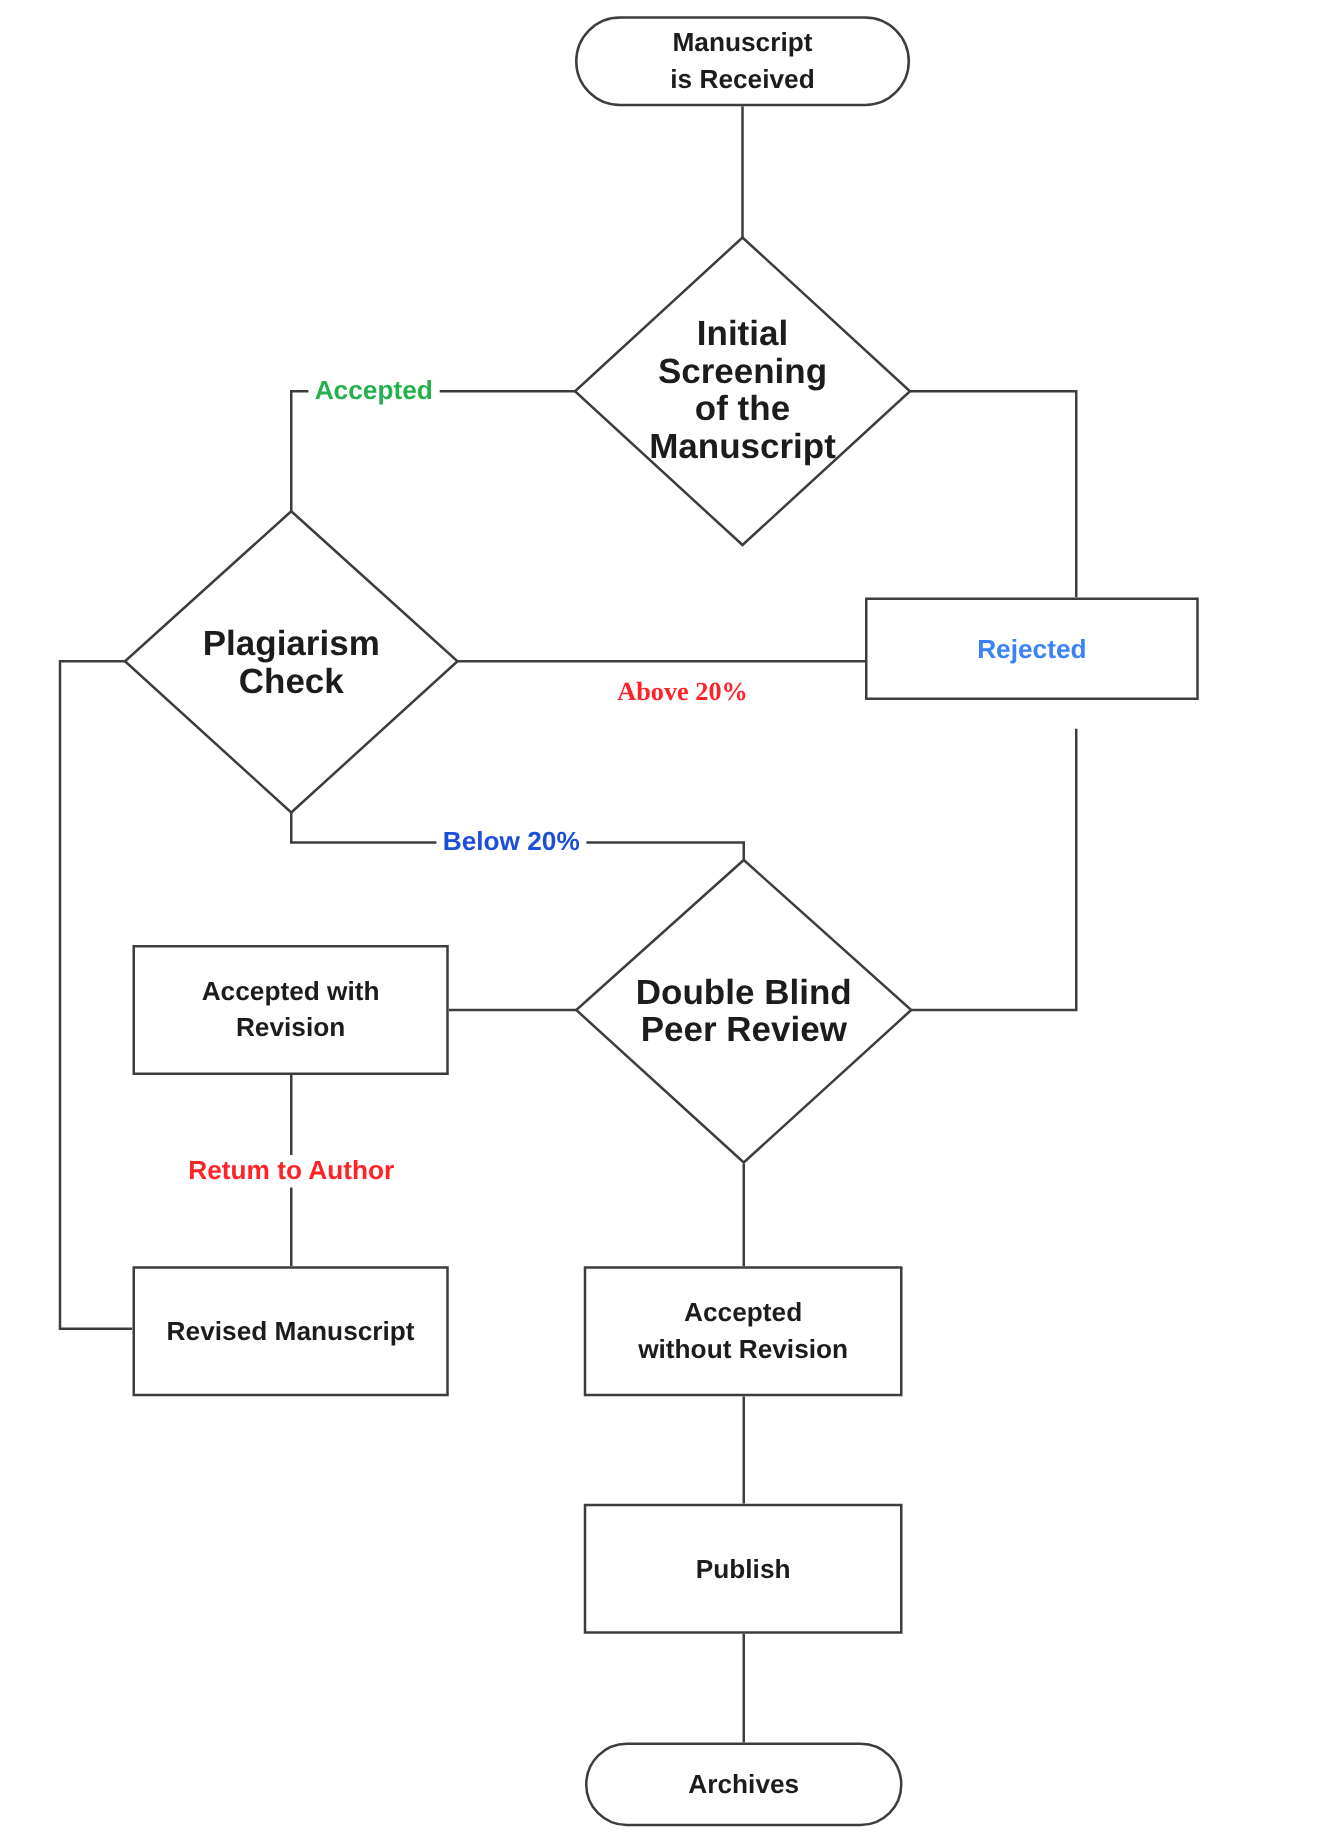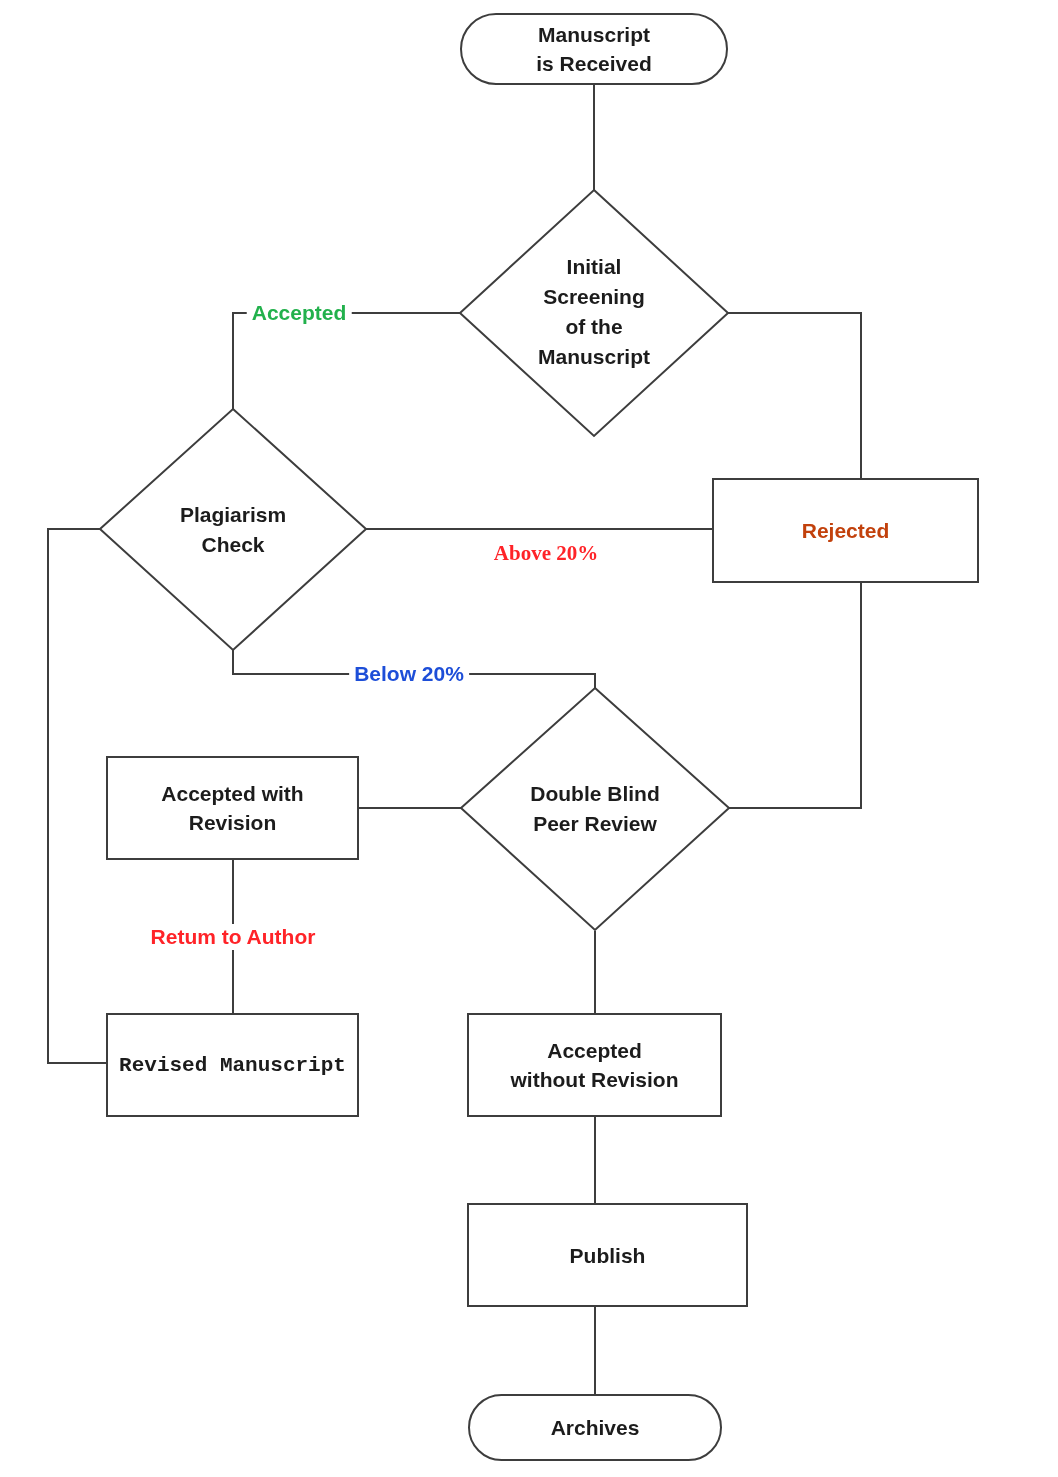--- a/index.html
+++ b/index.html
@@ -38,21 +38,21 @@
     font-weight: 700;
     color: #1c1c1c;
     z-index: 1;
   }
   .terminator { border-radius: 40px; }
   .diamond-text {
     position: absolute;
     transform: translate(-50%, -50%);
     text-align: center;
     white-space: pre-line;
-    font-size: 21px;
+    font-size: 28px;
     line-height: 30px;
     font-weight: 700;
     color: #1c1c1c;
     z-index: 1;
     width: max-content;
   }
   .edge-label {
     position: absolute;
     transform: translate(-50%, -50%);
     background: #ffffff;
@@ -98,31 +98,31 @@
 Screening
 of the
 Manuscript</div>
 
   <div class="diamond-text" style="left:233px; top:530px;">Plagiarism
 Check</div>
 
   <div class="diamond-text" style="left:595px; top:809px;">Double Blind
 Peer Review</div>
 
-  <div class="node" style="left: 712px; top: 478px; width: 267px; height: 105px; color: #c2410c;">Rejected</div>
+  <div class="node" style="left: 692px; top: 478px; width: 267px; height: 82px; color: #3b82f6;">Rejected</div>
 
   <div class="node" style="left:106px; top:756px; width:253px; height:104px;text-align:center;">Accepted with
 Revision</div>
 
-  <div class="node" style="left:106px; top:1013px; width:253px; height:104px;font-family:Liberation Mono, monospace;">Revised Manuscript</div>
+  <div class="node" style="left:106px; top:1013px; width:253px; height:104px;">Revised Manuscript</div>
 
   <div class="node" style="left:467px; top:1013px; width:255px; height:104px;">Accepted
 without Revision</div>
 
-  <div class="node" style="left:467px; top:1203px; width:281px; height:104px;">Publish</div>
+  <div class="node" style="left:467px; top:1203px; width:255px; height:104px;">Publish</div>
 
   <span class="edge-label" style="left: 299px; top: 313px; color: rgb(34, 177, 76);">Accepted</span>
 
   <span class="edge-label" style="left: 546px; top: 553px; color: rgb(255, 35, 40); font-family: Liberation Serif, serif;">Above 20%</span>
 
   <span class="edge-label" style="left: 409px; top: 674px; color: #1d4ed8;">Below 20%</span>
 
   <span class="edge-label" style="left: 233px; top: 937px; color: rgb(255, 35, 40);">Retum to Author</span>
 
 </div>

